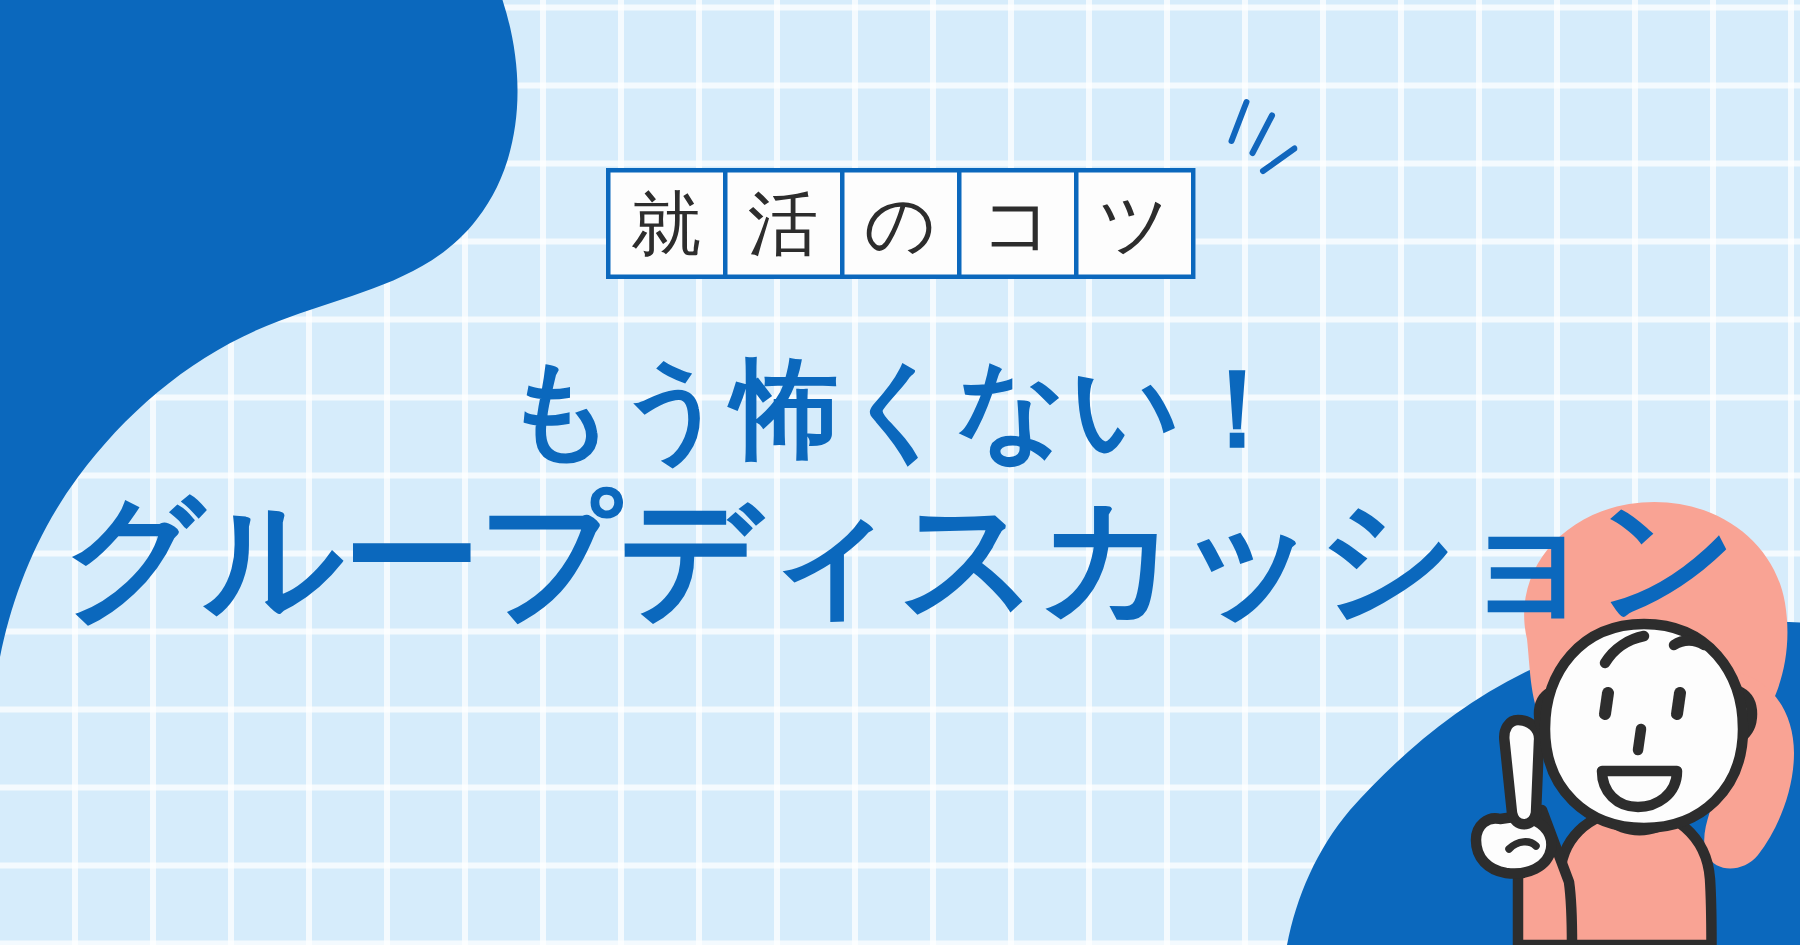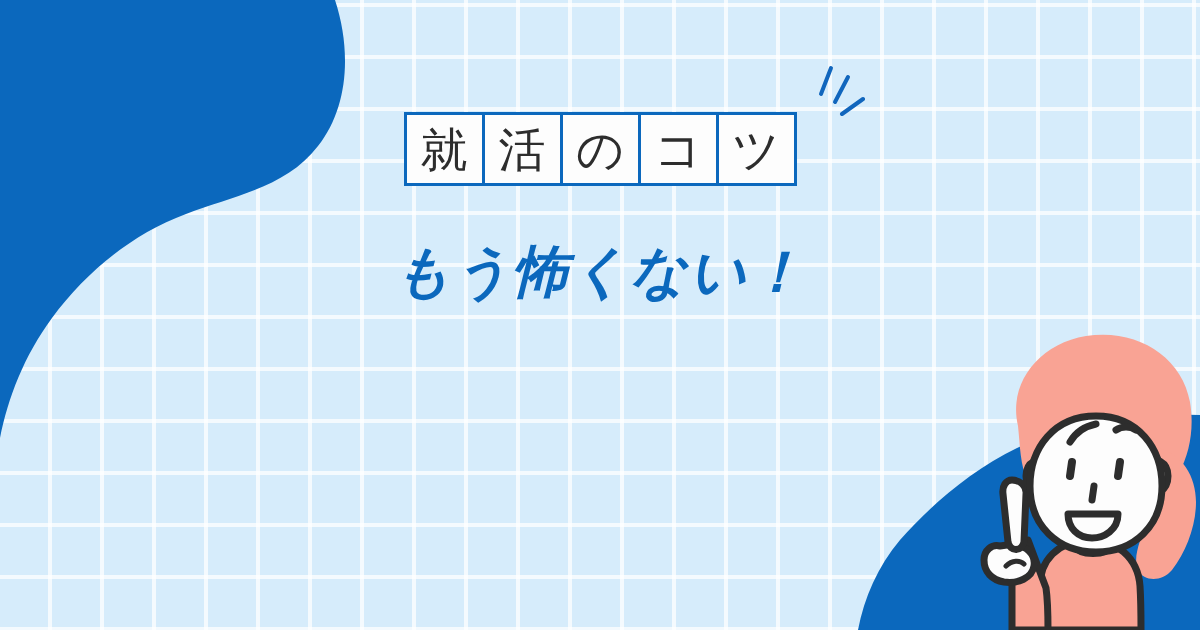--- a/index.html
+++ b/index.html
@@ -66,24 +66,23 @@
     position:absolute;
     left:0; right:0;
     top:224px;
     text-align:center;
     z-index:5;
     color:#0b68bd;
     font-family:"DejaVu Sans", sans-serif;
     font-weight:bold;
   }
   .line1 {
-    font-size:56px;
+    font-size:72px;
     line-height:96px;
     letter-spacing:2px;
-    font-style:italic;
   }
   .line2 {
     font-size:92px;
     line-height:104px;
     letter-spacing:-1px;
     white-space:nowrap;
   }
 
   
   .char-back  { position:absolute; right:0; bottom:0; width:300px; height:300px; z-index:4; }
@@ -125,20 +124,21 @@
              C298,120 276,166 236,184 C194,204 146,186 128,152
              C120,136 120,114 118,96 Z" fill="#f9a394"></path>
 
     <path d="M258,118 C282,124 296,146 296,172 C296,196 286,222 272,240
              C262,252 244,252 238,240 C232,226 242,208 246,192
              C250,172 246,146 250,130 Z" fill="#f9a394"></path>
   </svg>
 
   <div class="headline">
     <div class="line1">もう怖くない！</div>
+    <div class="line2">グループディスカッション</div>
   </div>
 
   <svg class="char-front" viewBox="0 0 300 300" aria-hidden="true">
 
     <path d="M140,256 C140,230 158,212 186,210 C216,208 238,228 240,256
              C241,272 241,288 241,300 L138,300 C138,286 139,270 140,256 Z" fill="#f9a394" stroke="#2d2d2d" stroke-width="7" stroke-linejoin="round"></path>
 
     <path d="M112,300 L112,238 C112,224 118,214 128,210 L146,258
              C148,272 148,288 148,300 Z" fill="#f9a394" stroke="#2d2d2d" stroke-width="7" stroke-linejoin="round"></path>
 

